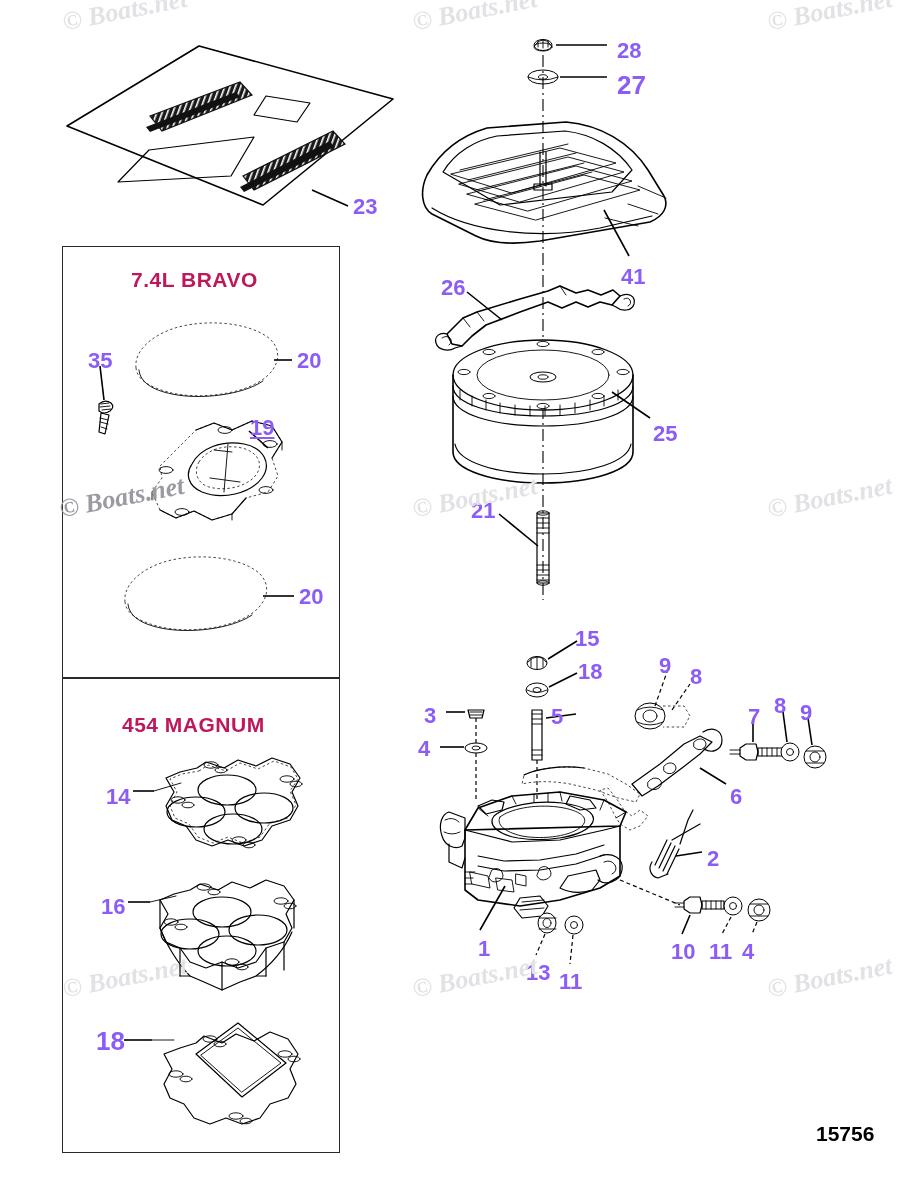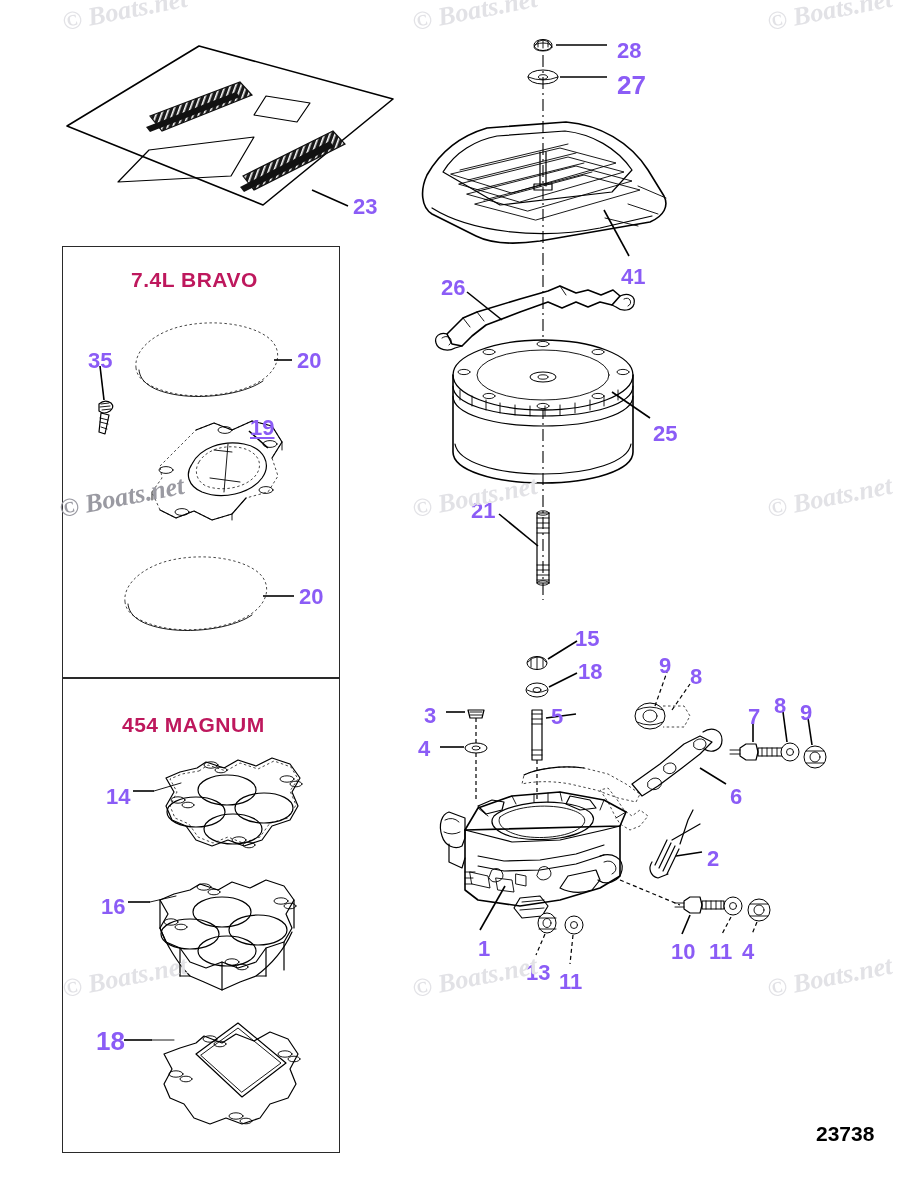--- a/index.html
+++ b/index.html
@@ -608,15 +608,15 @@
       <div class="wm " style="left: 410px; top: 8px; font-size: 26px; transform: rotate(-11deg);">© Boats.net</div>
       <div class="wm " style="left: 765px; top: 8px; font-size: 26px; transform: rotate(-11deg);">© Boats.net</div>
       <div class="wm darker" style="left: 57px; top: 495px; font-size: 26px; transform: rotate(-11deg);">© Boats.net</div>
       <div class="wm " style="left: 410px; top: 495px; font-size: 26px; transform: rotate(-11deg);">© Boats.net</div>
       <div class="wm " style="left: 765px; top: 495px; font-size: 26px; transform: rotate(-11deg);">© Boats.net</div>
       <div class="wm " style="left: 60px; top: 975px; font-size: 26px; transform: rotate(-11deg);">© Boats.net</div>
       <div class="wm " style="left: 410px; top: 975px; font-size: 26px; transform: rotate(-11deg);">© Boats.net</div>
       <div class="wm " style="left: 765px; top: 975px; font-size: 26px; transform: rotate(-11deg);">© Boats.net</div>
     </div>
 
-  <div class="diagram-id" style="left:816px; top:1122px; font-size:21px;">23738</div>
+  <div class="diagram-id" style="left:816px; top:1122px; font-size:21px;">15756</div>
 
 </div>
 
 </body></html>

